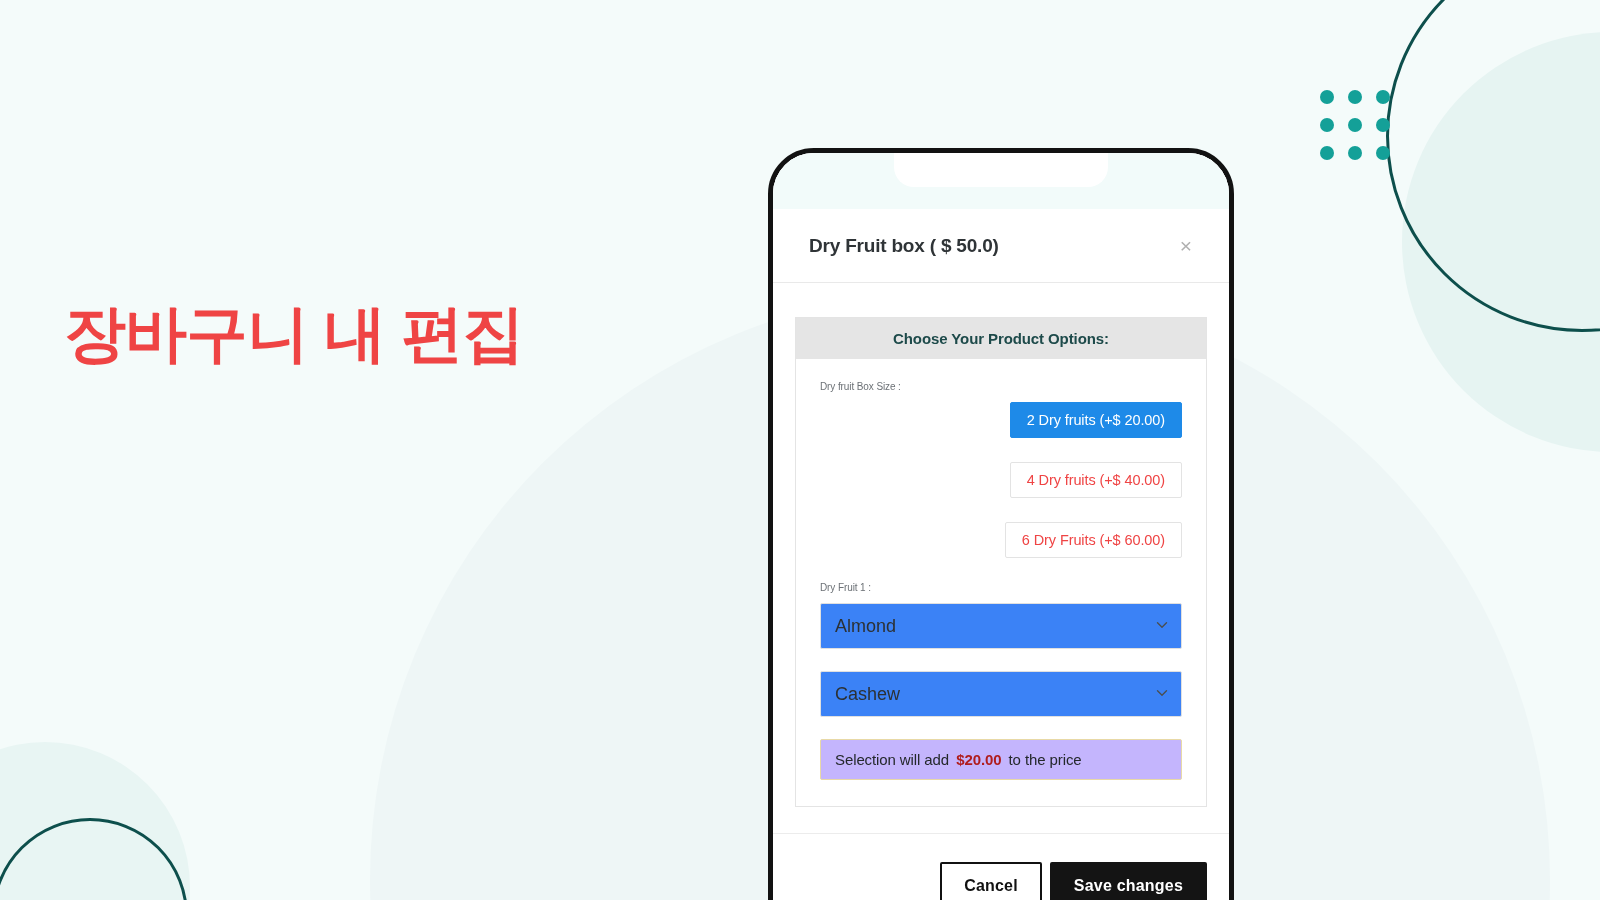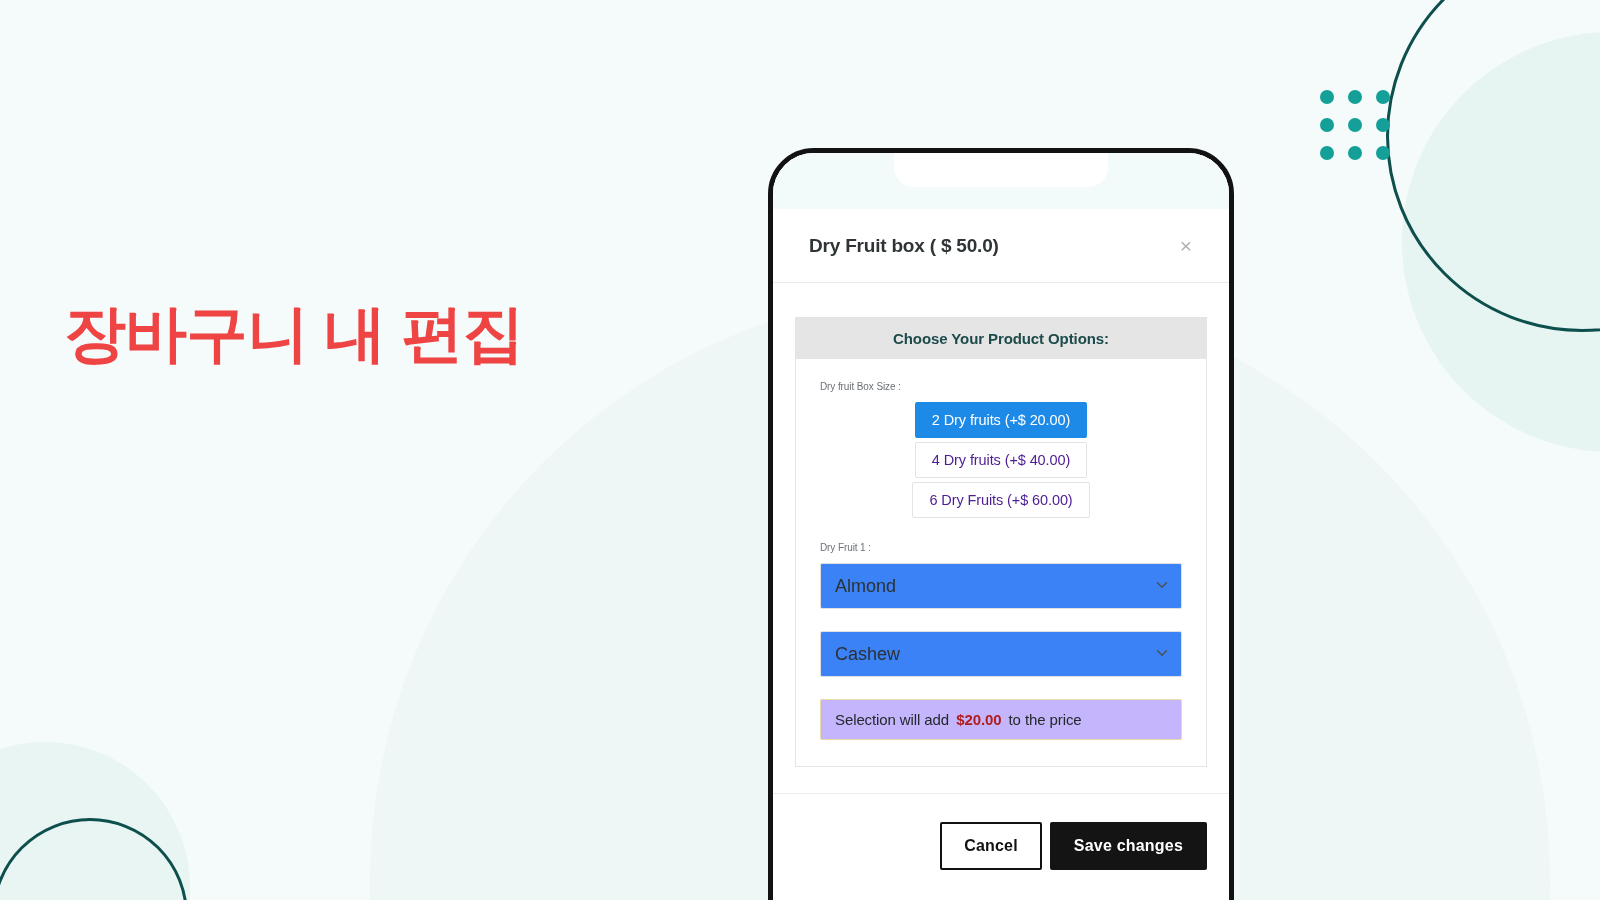--- a/index.html
+++ b/index.html
@@ -214,31 +214,31 @@
   }
   .field-label {
     font-size: 10px;
     color: #6c7176;
     margin-bottom: 10px;
     letter-spacing: -0.1px;
   }
   .swatch-list {
     display: flex;
     flex-direction: column;
-    align-items: center;
-    gap: 4px;
+    align-items: flex-end;
+    gap: 24px;
     margin-bottom: 24px;
   }
   .swatch {
     display: inline-block;
     padding: 9px 16px;
     font-size: 14.5px;
     border: 1px solid #e3e3e3;
     background: #ffffff;
-    color: #4c1d95;
+    color: #ef4444;
     border-radius: 2px;
     cursor: pointer;
     white-space: nowrap;
     letter-spacing: -0.1px;
   }
   .swatch.selected {
     background: #1e8ae8;
     border-color: #1e8ae8;
     color: #ffffff;
   }

